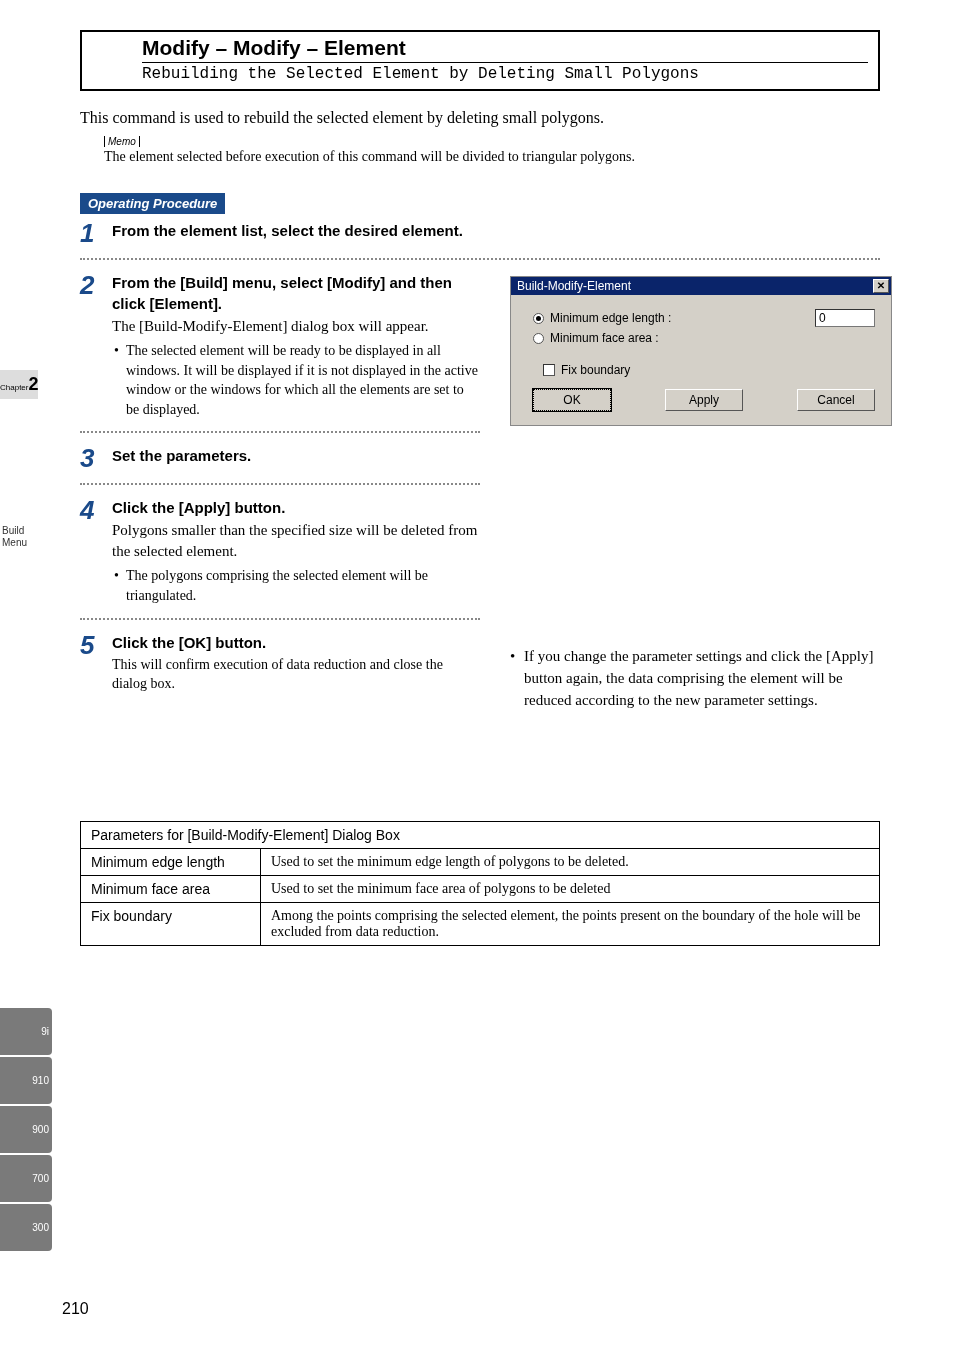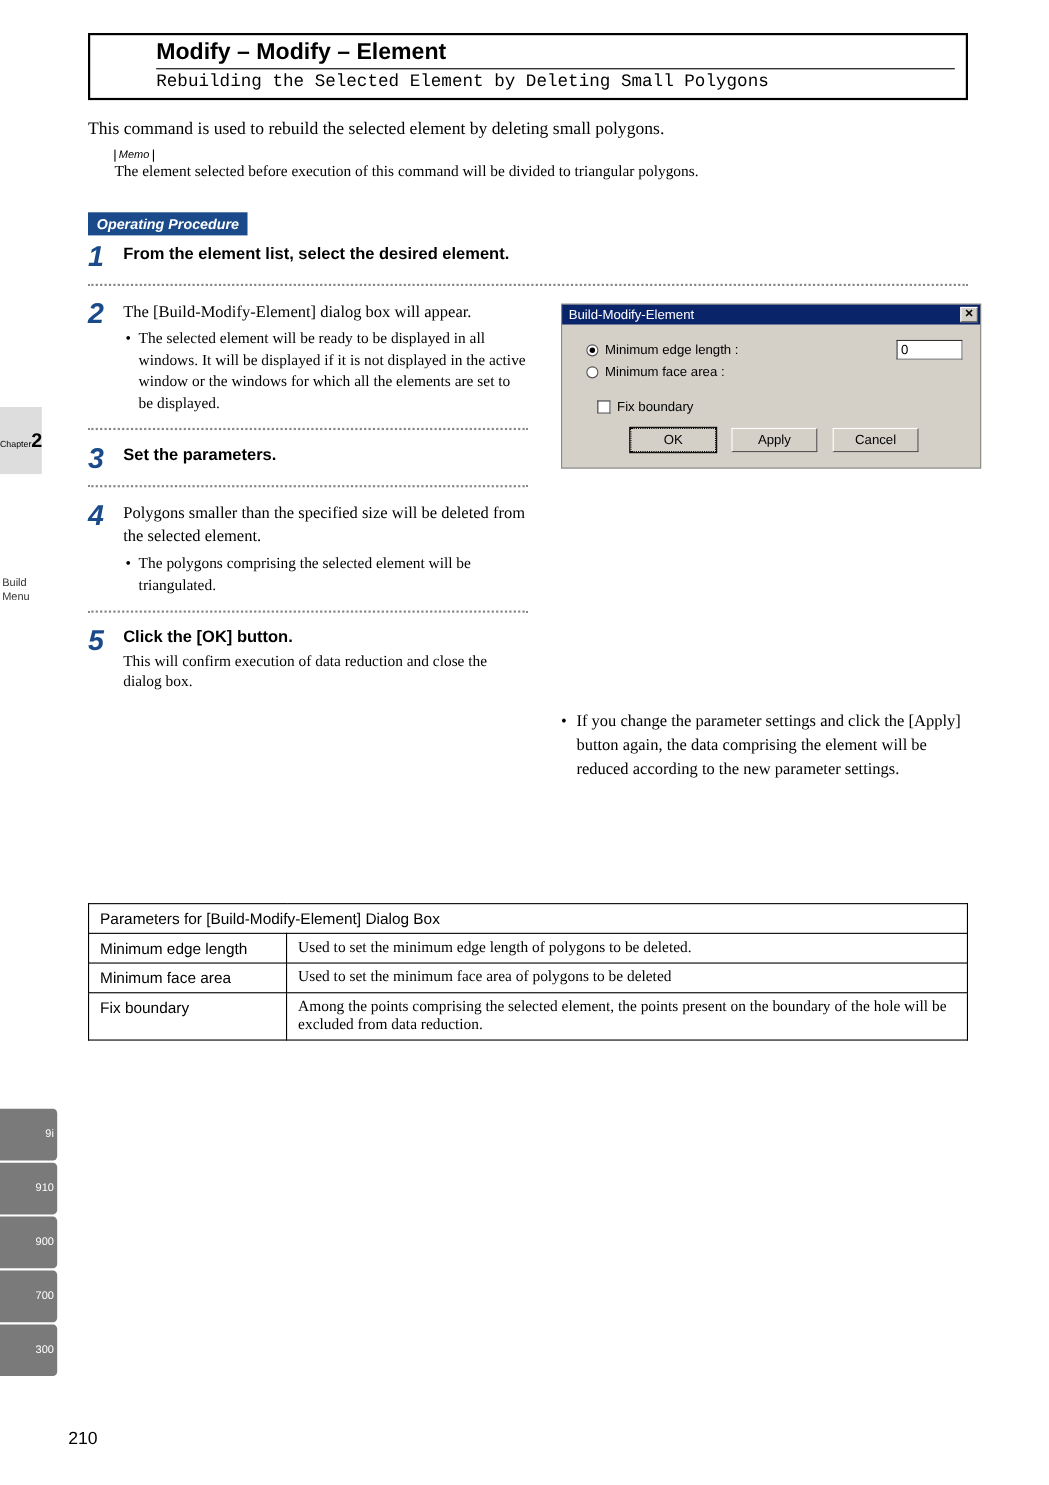--- a/index.html
+++ b/index.html
@@ -177,21 +177,21 @@
     border: 1px solid #777; border-top-color: #333; border-left-color: #333;
     background: #fff; font-size: 12px; padding: 0 3px;
     font-family: Tahoma, Arial, sans-serif;
   }
   .checkbox {
     width: 12px; height: 12px; border: 1px solid #555;
     border-top-color: #333; border-left-color: #333;
     background: #fff; margin-right: 6px; flex-shrink: 0;
   }
   .dialog-buttons {
-    display: flex; gap: 14px; justify-content: center;
+    display: flex; justify-content: space-between;
     margin-top: 12px;
   }
   .win-btn {
     width: 78px; height: 22px;
     background: #d4d0c8;
     border: 1px solid #fff;
     border-right-color: #555; border-bottom-color: #555;
     font-family: Tahoma, Arial, sans-serif;
     font-size: 12px; text-align: center; line-height: 20px;
   }
@@ -231,21 +231,21 @@
   }
 
   
   .sidebar-chapter {
     position: absolute;
     left: 0;
     top: 370px;
     width: 38px;
     background: #ddd;
     text-align: center;
-    padding: 20px 0;
+    padding: 4px 0;
     font-family: Arial, sans-serif;
     font-size: 8px;
   }
   .sidebar-chapter .big { font-size: 18px; font-weight: bold; }
   .sidebar-build {
     position: absolute;
     left: 2px;
     top: 525px;
     font-family: Arial, sans-serif;
     font-size: 10px;
@@ -320,37 +320,39 @@
   </div>
 
   <hr class="dots-full">
 
   
   <div class="two-col">
     <div class="col-left">
       <div class="step">
         <div class="step-num">2</div>
         <div class="step-body">
+          <div class="step-title">From the [Build] menu, select [Modify] and then click [Element].</div>
           <div class="step-desc">The [Build-Modify-Element] dialog box will appear.</div>
           <div class="bullet-item">The selected element will be ready to be displayed in all windows. It will be displayed if it is not displayed in the active window or the windows for which all the elements are set to be displayed.</div>
         </div>
       </div>
       <hr class="dots-left">
 
       <div class="step">
         <div class="step-num">3</div>
         <div class="step-body">
           <div class="step-title">Set the parameters.</div>
         </div>
       </div>
       <hr class="dots-left">
 
       <div class="step">
         <div class="step-num">4</div>
         <div class="step-body">
+          <div class="step-title">Click the [Apply] button.</div>
           <div class="step-desc">Polygons smaller than the specified size will be deleted from the selected element.</div>
           <div class="bullet-item">The polygons comprising the selected element will be triangulated.</div>
         </div>
       </div>
       <hr class="dots-left">
 
       <div class="step">
         <div class="step-num">5</div>
         <div class="step-body">
           <div class="step-title">Click the [OK] button.</div>

